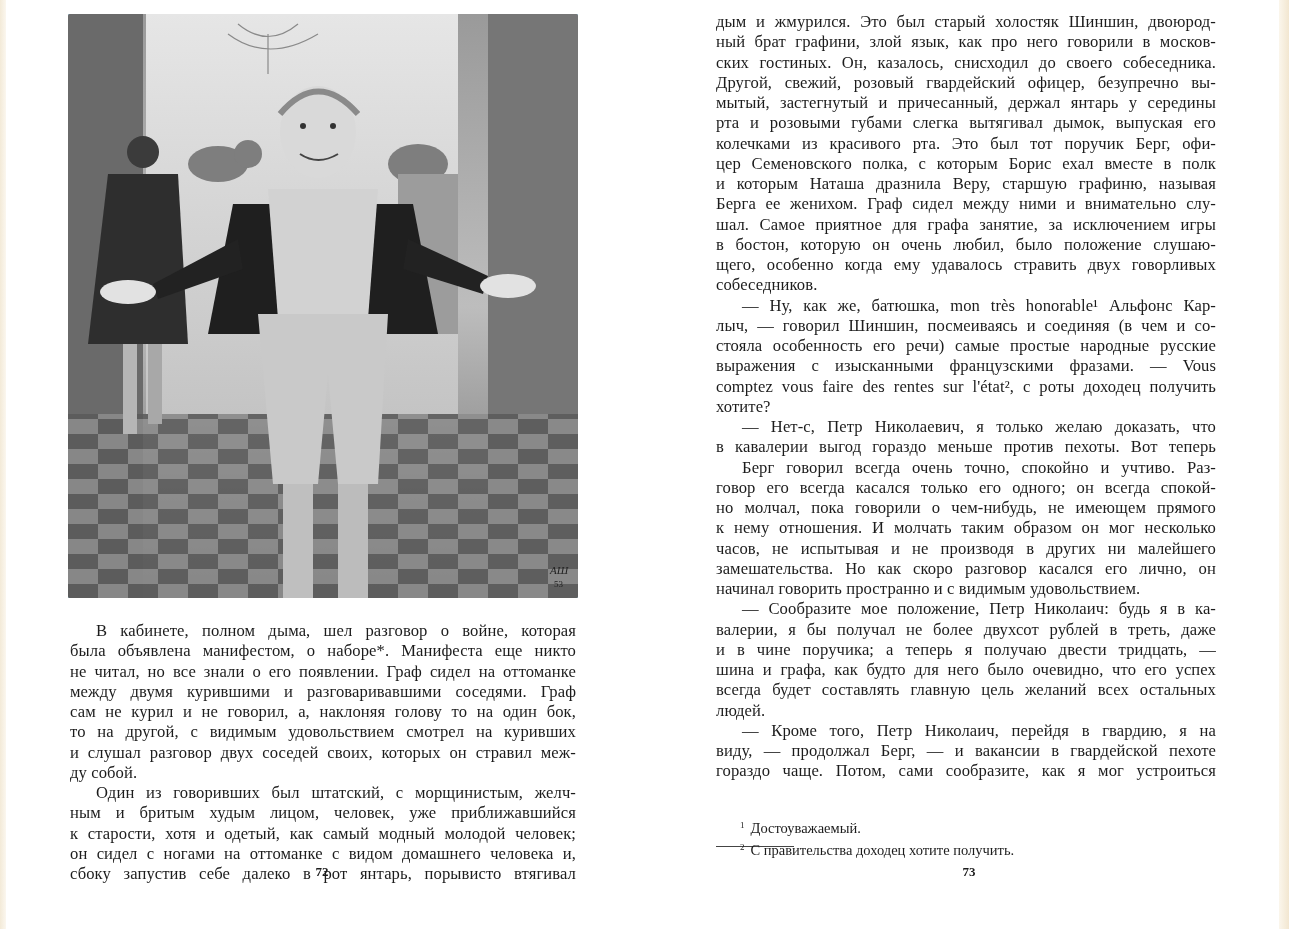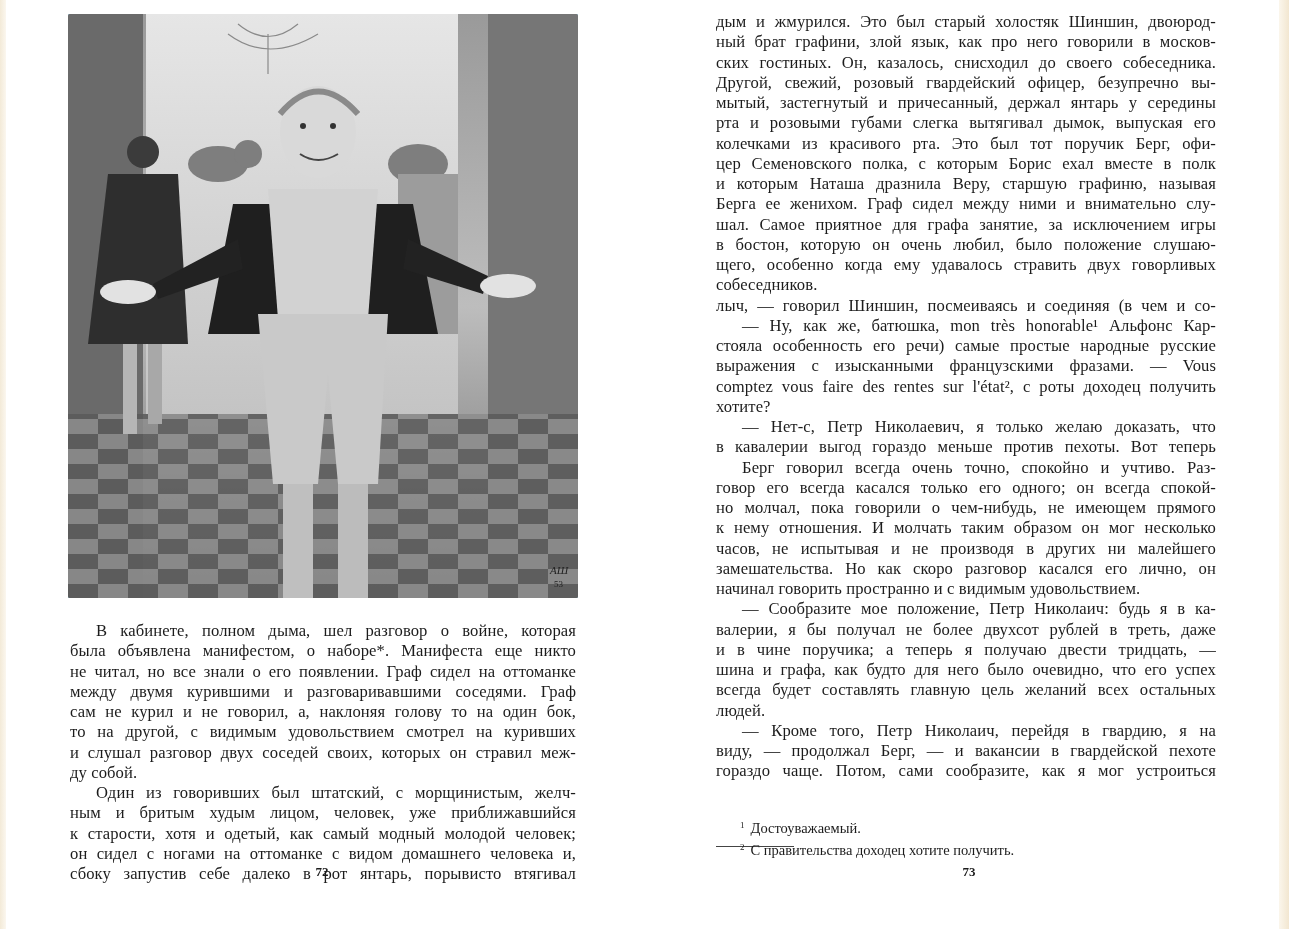--- a/index.html
+++ b/index.html
@@ -156,22 +156,22 @@
       <span class="line">мытый, застегнутый и причесанный, держал янтарь у середины</span>
       <span class="line">рта и розовыми губами слегка вытягивал дымок, выпуская его</span>
       <span class="line">колечками из красивого рта. Это был тот поручик Берг, офи-</span>
       <span class="line">цер Семеновского полка, с которым Борис ехал вместе в полк</span>
       <span class="line">и которым Наташа дразнила Веру, старшую графиню, называя</span>
       <span class="line">Берга ее женихом. Граф сидел между ними и внимательно слу-</span>
       <span class="line">шал. Самое приятное для графа занятие, за исключением игры</span>
       <span class="line">в бостон, которую он очень любил, было положение слушаю-</span>
       <span class="line">щего, особенно когда ему удавалось стравить двух говорливых</span>
       <span class="line last">собеседников.</span>
+      <span class="line indent">— Ну, как же, батюшка, mon très honorable¹ Альфонс Кар-</span>
       <span class="line">лыч, — говорил Шиншин, посмеиваясь и соединяя (в чем и со-</span>
-      <span class="line indent">— Ну, как же, батюшка, mon très honorable¹ Альфонс Кар-</span>
       <span class="line">стояла особенность его речи) самые простые народные русские</span>
       <span class="line">выражения с изысканными французскими фразами. — Vous</span>
       <span class="line">comptez vous faire des rentes sur l'état², с роты доходец получить</span>
       <span class="line last">хотите?</span>
       <span class="line indent">— Нет-с, Петр Николаевич, я только желаю доказать, что</span>
       <span class="line">в кавалерии выгод гораздо меньше против пехоты. Вот теперь</span>
       <span class="line indent">Берг говорил всегда очень точно, спокойно и учтиво. Раз-</span>
       <span class="line">говор его всегда касался только его одного; он всегда спокой-</span>
       <span class="line">но молчал, пока говорили о чем-нибудь, не имеющем прямого</span>
       <span class="line">к нему отношения. И молчать таким образом он мог несколько</span>

